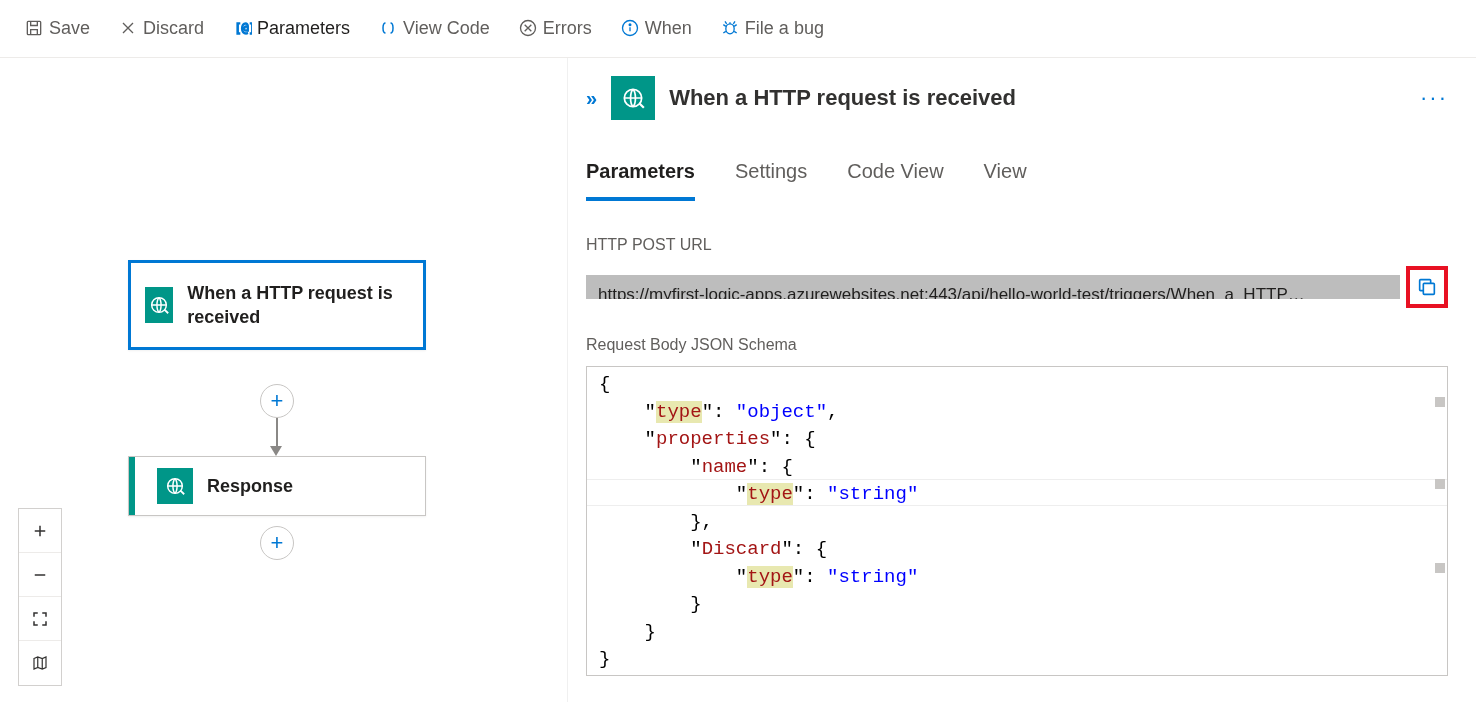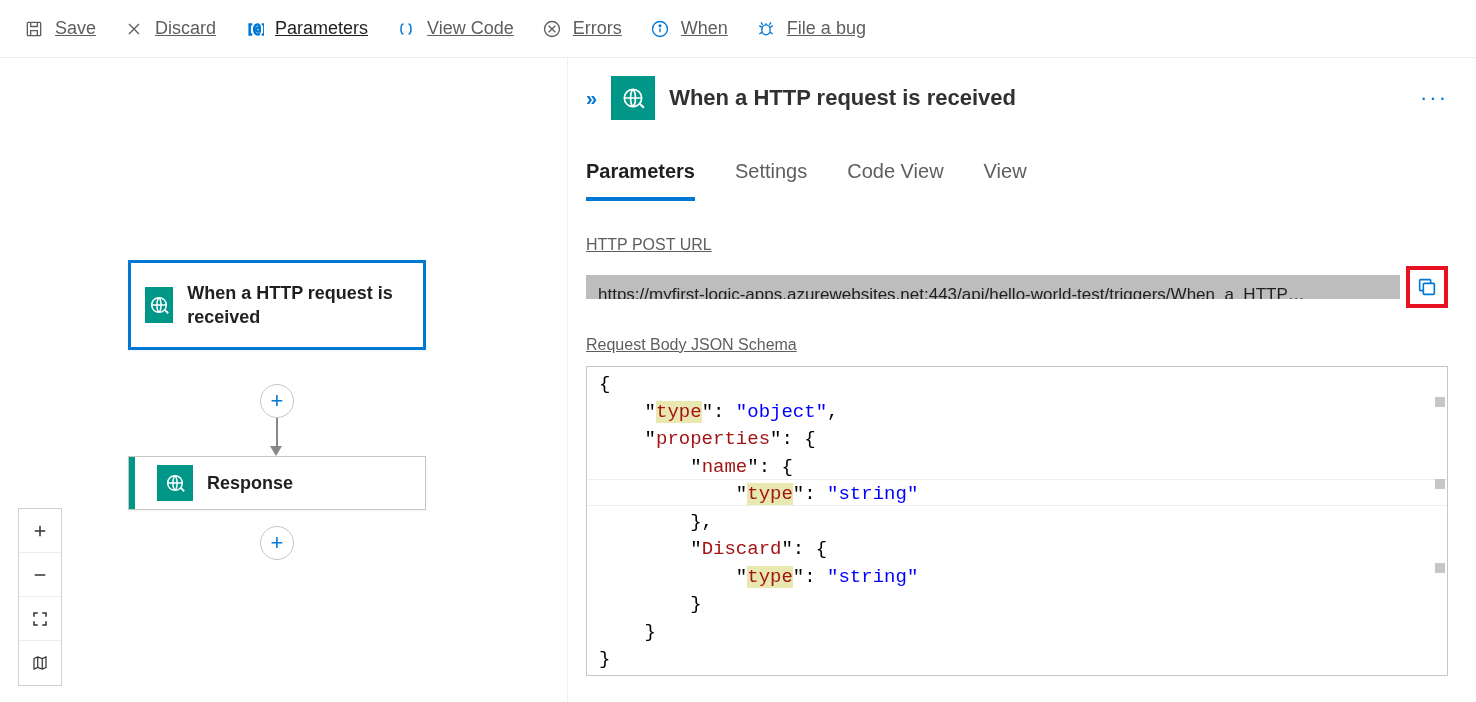--- a/index.html
+++ b/index.html
@@ -17,26 +17,24 @@
 .toolbar {
   display: flex;
   align-items: center;
   gap: 28px;
   padding: 10px 24px;
   border-bottom: 1px solid #edebe9;
   height: 58px;
 }
 .toolbar-item {
   display: flex;
-  align-items: center;
-  gap: 11px;
+  gap: 5px;
   color: #605e5c;
   cursor: pointer;
   font-size: 18px;
-  text-decoration: underline;
 }
 .toolbar-item.active { color: #201f1e; }
 .tb-icon { width: 20px; height: 20px; display:inline-flex; align-items:center; justify-content:center; color:#605e5c; }
 .tb-icon svg { width:20px; height:20px; }
 
 
 .main {
   display: flex;
   height: calc(100% - 58px);
 }
@@ -147,21 +145,20 @@
   color:#201f1e;
   font-weight:600;
   border-bottom:4px solid #0078d4;
 }
 
 
 .field-label {
   font-size:16px;
   color:#605e5c;
   margin-bottom:12px;
-  text-decoration:underline;
 }
 
 
 .url-row{
   display:flex; align-items:center; gap:6px;
   margin-bottom: 28px;
 }
 .url-input{
   flex:1;
   background:#bdbdbd;
@@ -286,21 +283,21 @@
             <path d="M18 17l4 4" stroke-width="2"></path>
           </svg>
       </div>
       <div class="node-text">When a HTTP request is received</div>
     </div>
 
     <div class="plus-btn" style="left:260px; top:326px;">+</div>
     <div class="arrow-line" style="left:276px; top:360px; height:30px;"></div>
     <div class="arrow-head" style="left:270px; top:388px;"></div>
 
-    <div class="node" style="left:128px; top:398px; height:54px;">
+    <div class="node" style="left:128px; top:398px; height:60px;">
       <div class="response-bar"></div>
       <div class="node-icon">
         <svg viewBox="0 0 24 24" fill="none" stroke="currentColor" stroke-width="1.6">
             <circle cx="12" cy="12" r="8"></circle>
             <path d="M4 12h16M12 4c3 3 3 13 0 16M12 4c-3 3-3 13 0 16"></path>
             <path d="M18 17l4 4" stroke-width="2"></path>
           </svg>
       </div>
       <div class="node-text">Response</div>
     </div>

